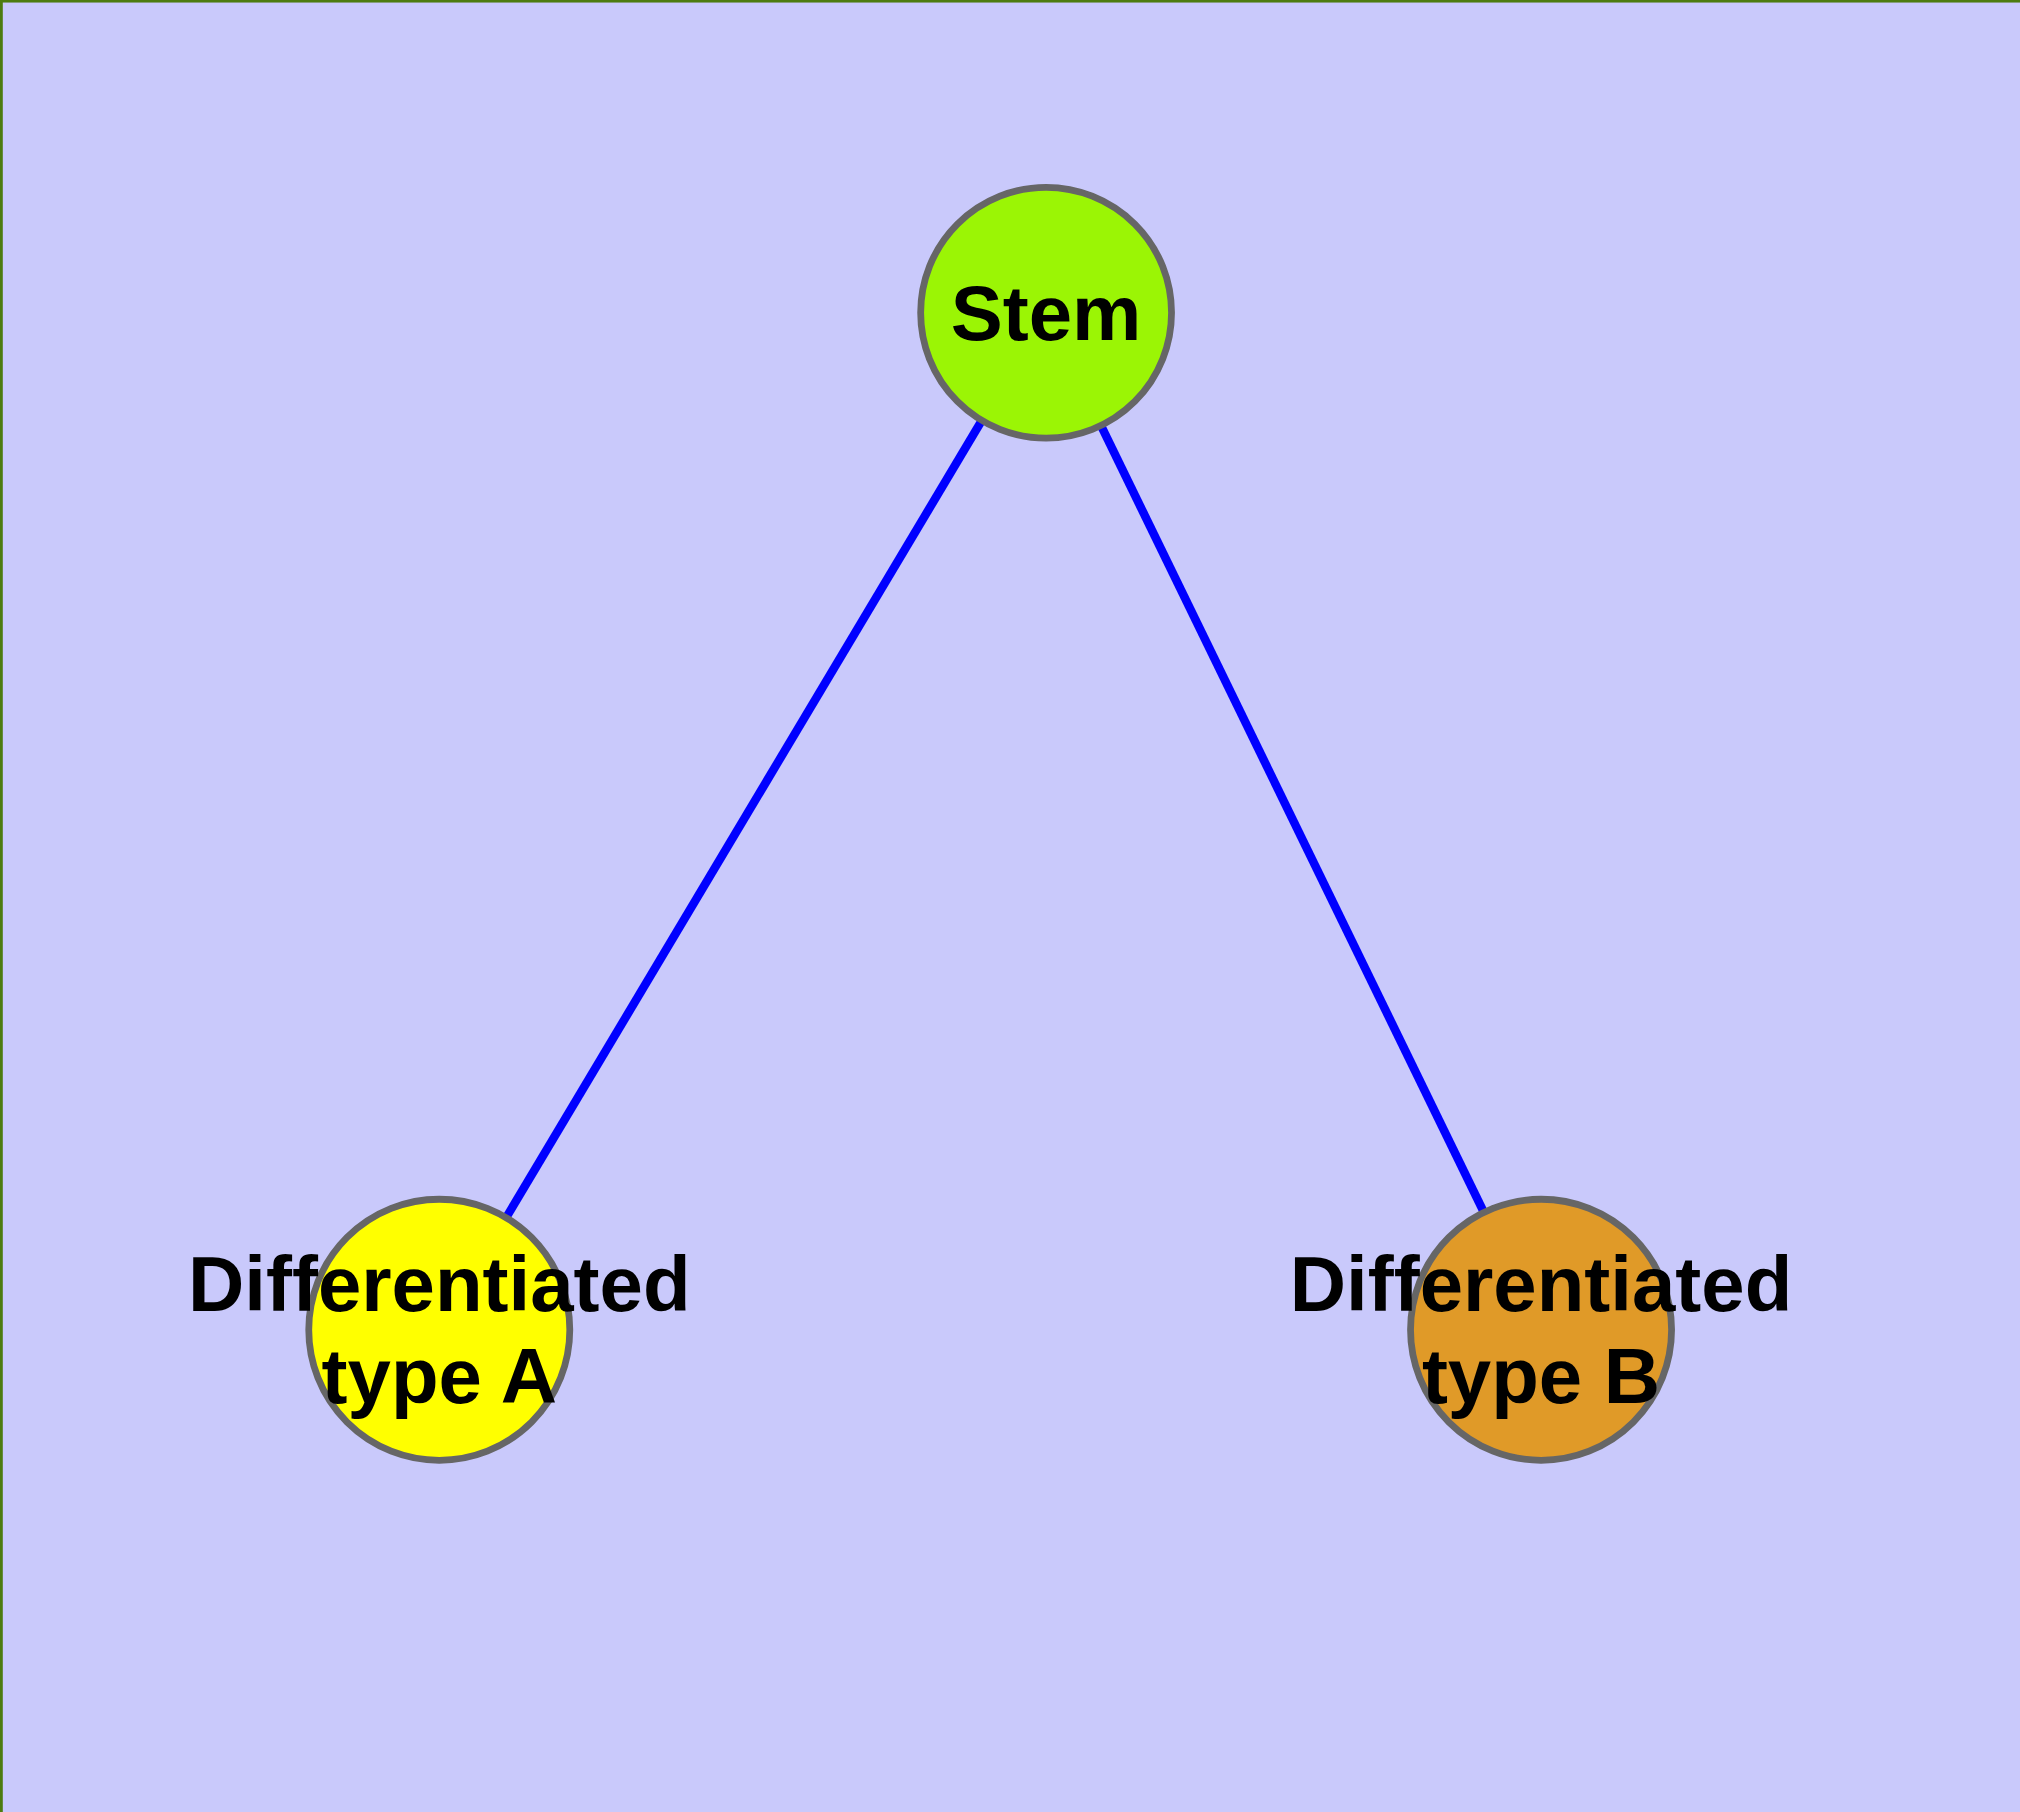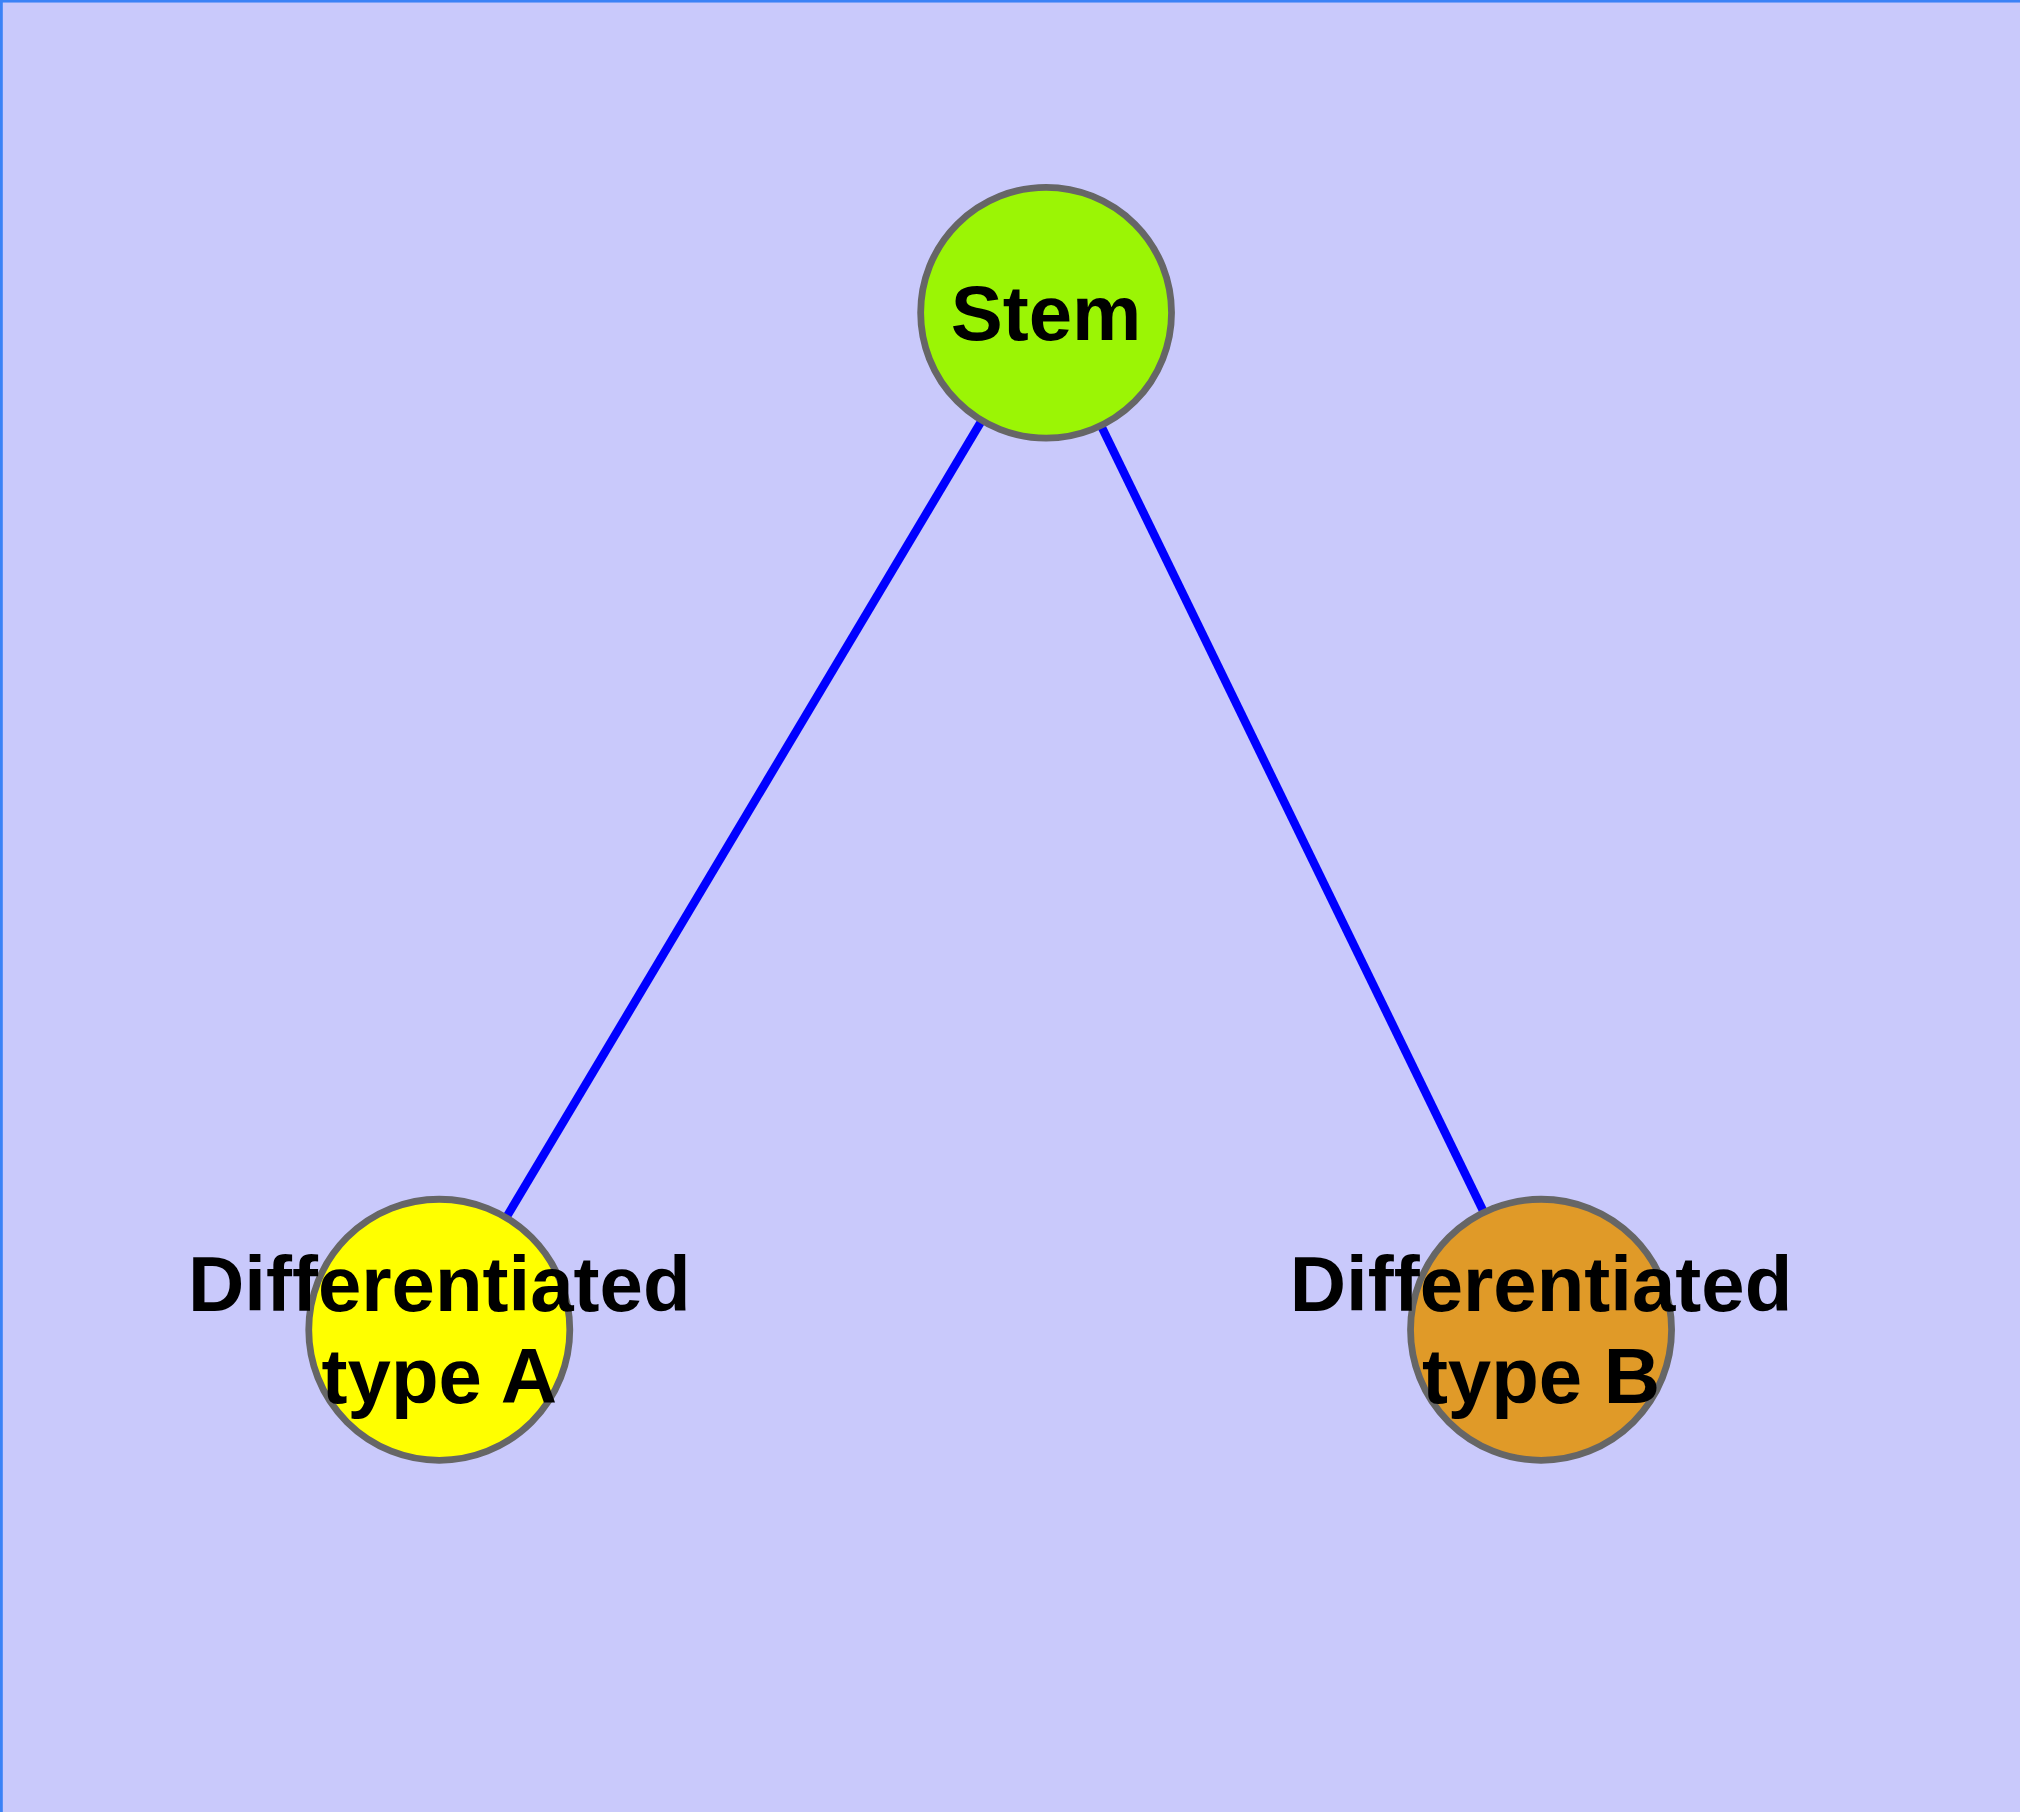--- a/index.html
+++ b/index.html
@@ -10,21 +10,21 @@
   body {
     width: 2021px;
     height: 1812px;
     font-family: "Liberation Sans", sans-serif;
     overflow: hidden;
   }
   #diagram-root {
     position: relative;
     width: 2021px;
     height: 1812px;
-    background: #3b82f6;
+    background: #4d7c0f;
   }
   #graph-canvas {
     position: absolute;
     left: 0;
     top: 0;
     width: 2021px;
     height: 1812px;
     display: block;
   }
   .node-label-text {

